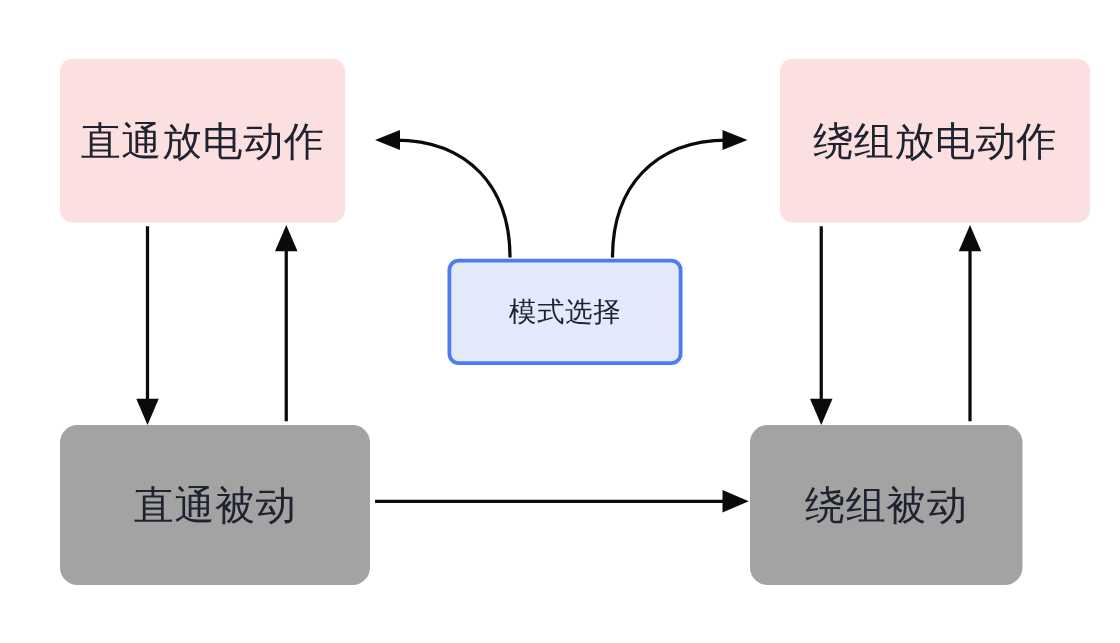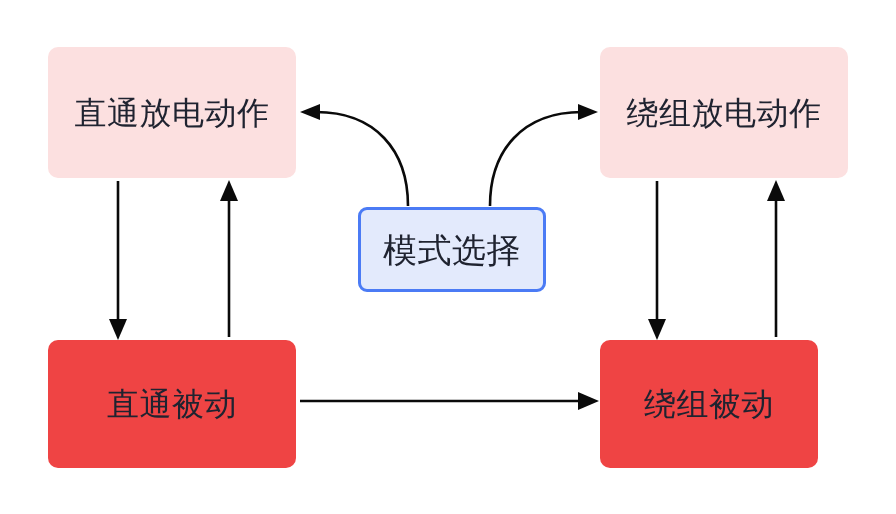--- a/index.html
+++ b/index.html
@@ -30,27 +30,28 @@
     font-size: 32px;
     line-height: 1;
     letter-spacing: 0.5px;
     white-space: nowrap;
     user-select: none;
   }
   .node-pink {
     background: #fce0e0;
   }
   .node-blue {
-    background: #ef4444;
+    background: #a3a3a3;
+    border-radius: 14px;
   }
   .node-mode {
     background: #e3eafc;
     border: 3px solid #4b7bf5;
     border-radius: 9px;
-    font-size: 34px;
+    font-size: 22px;
   }
   #edges {
     position: absolute;
     left: 0;
     top: 0;
     width: 896px;
     height: 514px;
     pointer-events: none;
   }
   .edge-path {
@@ -99,25 +100,25 @@
       <path class="edge-path" d="M 776 337 L 776 196"></path>
       <polygon class="arrow-head" points="776,180 767,201 785,201"></polygon>
     </g>
 
     <g>
       <path class="edge-path" d="M 300 401 L 583 401"></path>
       <polygon class="arrow-head" points="599,401 578,392 578,410"></polygon>
     </g>
   </svg>
 
-  <div class="node node-pink" style="left:48px; top:47px; width:248px; height:131px;">
+  <div class="node node-pink" style="left:48px; top:47px; width:228px; height:131px;">
     <span>直通放电动作</span>
   </div>
 
-  <div class="node node-pink" style="left:600px; top:47px; width:248px; height:131px;align-items:center;">
+  <div class="node node-pink" style="left:624px; top:47px; width:248px; height:131px;align-items:center;">
     <span>绕组放电动作</span>
   </div>
 
   <div class="node node-mode" style="left:358px; top:207px; width:188px; height:85px;">
     <span>模式选择</span>
   </div>
 
   <div class="node node-blue" style="left:48px; top:340px; width:248px; height:128px;">
     <span>直通被动</span>
   </div>

